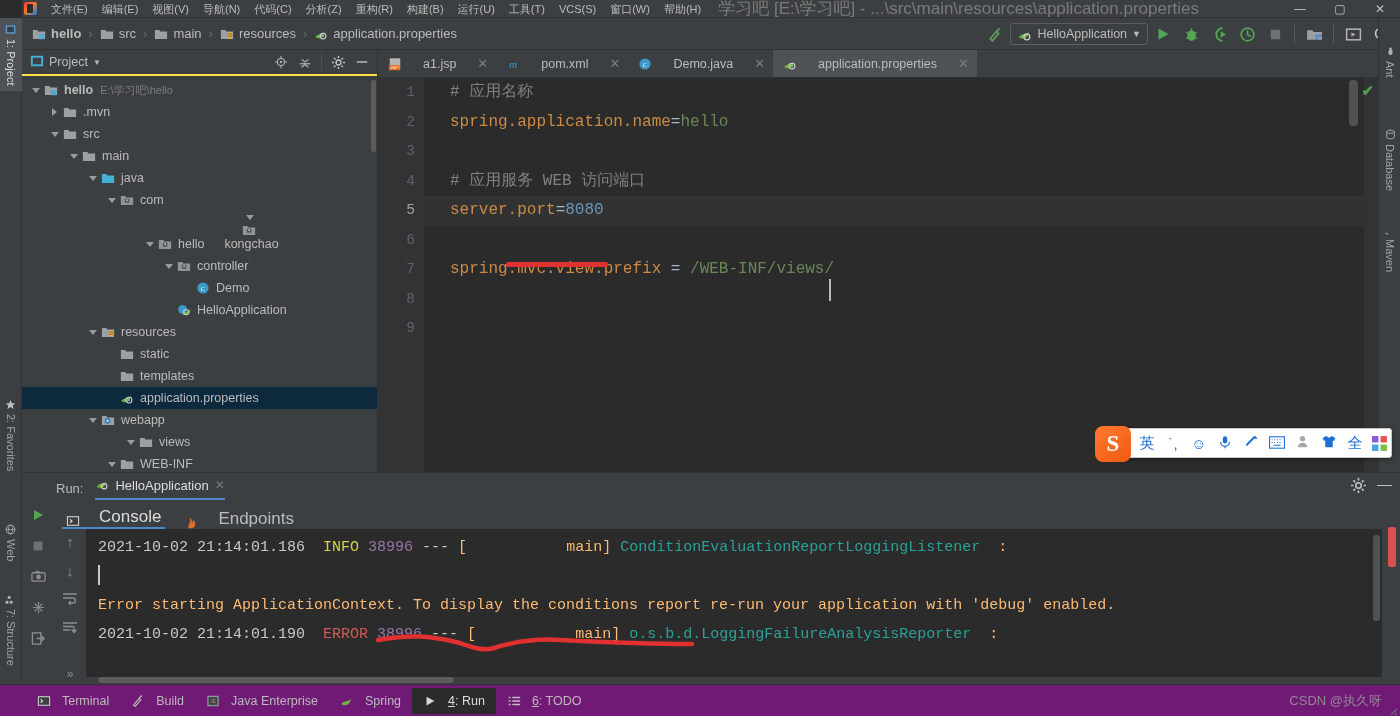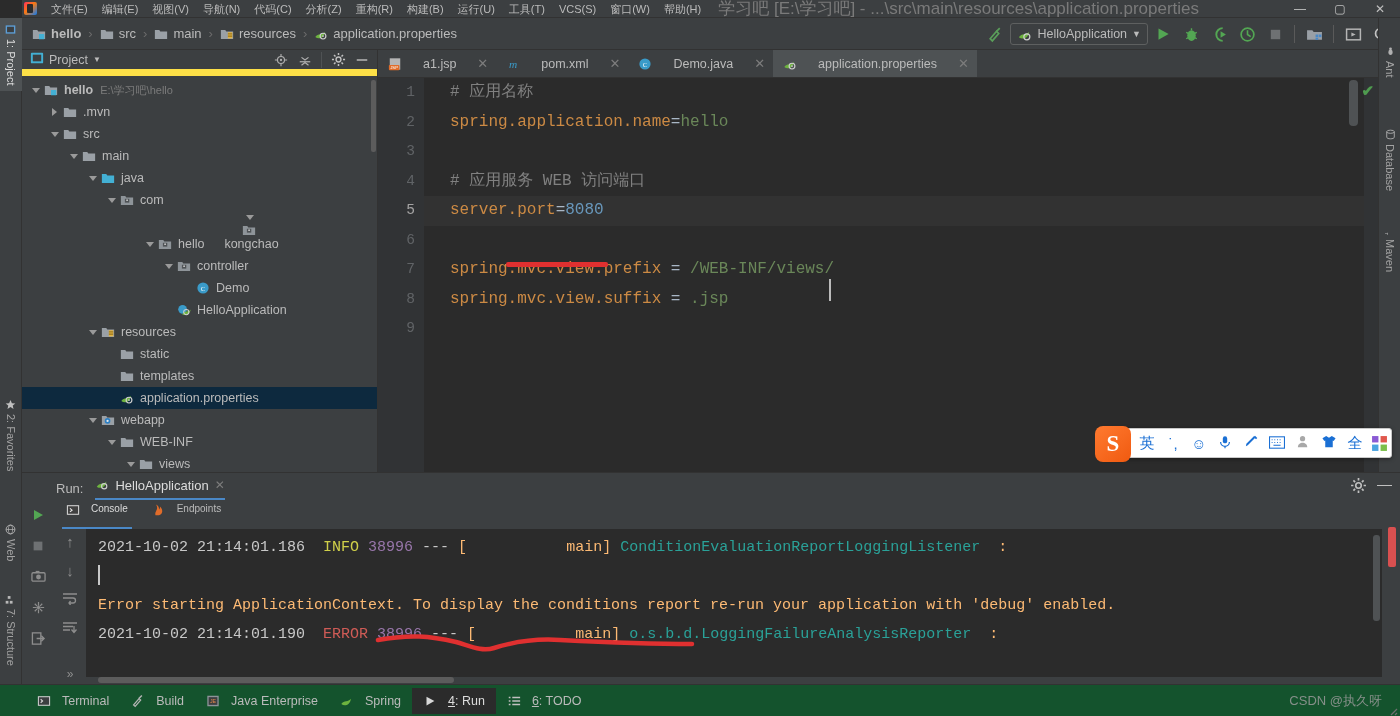--- a/index.html
+++ b/index.html
@@ -80,21 +80,21 @@
     display: flex; align-items: center; gap: 4px;
   }
 
   
   .projpanel {
     position: absolute; left: 22px; top: 50px; width: 356px; height: 422px;
     background: #3c3f41; border-right: 1px solid #323232;
   }
   .proj-header {
     height: 26px; display: flex; align-items: center; padding: 0 4px 0 8px;
-    border-bottom: 7px solid #fde047;
+    border-bottom: 2px solid #fde047;
   }
   .proj-title { color: #bbbbbb; font-size: 12.5px; display:flex; align-items:center; gap:5px; }
   .proj-hdr-btns { margin-left: auto; display: flex; align-items: center; gap: 2px; }
   .hdr-btn { width: 22px; height: 22px; display:flex;align-items:center;justify-content:center; }
   .vsep { width:1px; height:16px; background:#4f5254; margin:0 3px; }
 
   .tree { padding-top: 3px; font-size: 12.5px; color: #bbbbbb; position: relative; height: 395px; overflow: hidden; }
   .tnode { height: 22px; display: flex; align-items: center; white-space: nowrap; }
   .tnode.sel { background: #0d293e; }
   .arrow { width: 12px; height: 12px; flex: none; margin-right: 2px; position: relative; }
@@ -159,21 +159,21 @@
   .run-tab {
     display: flex; align-items: center; gap: 6px; margin-left: 12px;
     color: #dcdcdc; font-size: 13px; padding-bottom: 4px; border-bottom: 2px solid #4a88c7;
   }
   .run-head-btns { position: absolute; right: 8px; top: 4px; display: flex; gap: 10px; }
 
   .run-body { position: relative; height: 182px; display: flex; }
   .run-gutter1 { width: 32px; background:#3c3f41; display:flex; flex-direction:column; align-items:center; padding-top:4px; gap:12px; }
   .run-gutter2 { width: 32px; background:#3c3f41; display:flex; flex-direction:column; align-items:center; padding-top:30px; gap:12px; }
   .run-tabs-col { position:absolute; left:32px; top:0; width: 1320px; height:26px; display:flex; align-items:center; gap:16px; padding-left:8px; }
-  .ctab { display:flex; align-items:flex-start; gap:6px; color:#bbbbbb; font-size:10px; height:26px; padding:0 4px; }
+  .ctab { display:flex; align-items:flex-end; gap:14px; color:#bbbbbb; font-size:17px; height:26px; padding:0 4px; }
   .ctab.active { border-bottom: 2px solid #4a88c7; color:#dcdcdc; }
   .console {
     position:absolute; left:64px; top:26px; right:18px; bottom:8px;
     background:#2b2b2b; overflow:hidden; padding-top: 4px;
   }
   .logline { font-family:"Liberation Mono", monospace; font-size: 15px; height: 29px; line-height:29px; white-space: pre; padding-left: 12px; }
   .lg-ts { color:#c8c8c8; }
   .lg-pid { color:#9876aa; }
   .lg-dash { color:#c8c8c8; }
   .lg-cls { color:#2aa198; }
@@ -182,21 +182,21 @@
   .con-hscroll { position:absolute; left:76px; bottom:2px; width:356px; height:6px; background:#5c5c5c; border-radius:3px; }
   .con-vscroll { position:absolute; right:20px; top:32px; width:7px; height:86px; background:#4f5254; border-radius:3px; }
   .run-red-mark { position:absolute; right:4px; top:24px; width:8px; height:40px; background:#d85050; border-radius:2px; }
 
   
   .squiggle { position:absolute; pointer-events:none; }
 
   
   .statusbar {
     position: absolute; left: 0; bottom: 0; width: 1400px; height: 32px;
-    background: #14532d; border-top: 1px solid #323232; display: flex; align-items: center;
+    background: #701a75; border-top: 1px solid #323232; display: flex; align-items: center;
   }
   .sb-item { display:flex; align-items:center; gap:6px; color:#bbbbbb; font-size:12.5px; padding: 0 11px; height: 26px; }
   .sb-item.active { background:#2b2b2b; color:#dcdcdc; }
   .sb-item u { text-decoration: underline; }
   .watermark { position:absolute; right:18px; top:7px; color:#9a9a9a; font-size:13px; opacity:.85; }
   .sb-left-icons{ display:flex; align-items:center; margin-left: 26px; }
   .corner-resize { position:absolute; right:2px; bottom:2px; width:12px; height:12px; }
 </style>
 </head>
 <body>
@@ -582,33 +582,33 @@
         </div>
         <div class="tnode" style="padding-left: 65px;">
           <span class="arrow down"></span>
           <span class="ic"><svg width="14" height="14" viewBox="0 0 16 16">
               <path d="M1 3.4h5l1.2 1.6H15v8.6H1z" fill="#9aa0a6"></path>
               <circle cx="7.5" cy="9" r="3.2" fill="#2b7fc4"></circle>
               <circle cx="7.5" cy="9" r="1.3" fill="#e8e8e8"></circle>
             </svg></span>
           <span class="tlabel">webapp</span>
         </div>
+        <div class="tnode" style="padding-left: 103px;">
+          <span class="arrow down"></span>
+          <span class="ic"><svg width="14" height="14" viewBox="0 0 16 16">
+              <path d="M1 3.4h5l1.2 1.6H15v8.6H1z" fill="#9aa0a6"></path>
+            </svg></span>
+          <span class="tlabel">views</span>
+        </div>
         <div class="tnode" style="padding-left: 84px;">
           <span class="arrow down"></span>
           <span class="ic"><svg width="14" height="14" viewBox="0 0 16 16">
               <path d="M1 3.4h5l1.2 1.6H15v8.6H1z" fill="#9aa0a6"></path>
             </svg></span>
           <span class="tlabel">WEB-INF</span>
-        </div>
-        <div class="tnode" style="padding-left: 103px;">
-          <span class="arrow down"></span>
-          <span class="ic"><svg width="14" height="14" viewBox="0 0 16 16">
-              <path d="M1 3.4h5l1.2 1.6H15v8.6H1z" fill="#9aa0a6"></path>
-            </svg></span>
-          <span class="tlabel">views</span>
         </div>
       </div>
     <div class="proj-scroll"></div>
   </div>
 
   <div class="editor-area">
     <div class="tabbar" id="etabs">
         <div class="etab">
           <span class="ic"><svg width="14" height="14" viewBox="0 0 16 16">
               <rect x="2" y="1.5" width="12" height="13" fill="#b5b5b5"></rect>
@@ -656,21 +656,20 @@
           <div class="gline">9</div>
         </div>
       <div class="codelines" id="codelines">
           <div class="cline"><span class="c-comment"># 应用名称</span></div>
           <div class="cline"><span class="c-key">spring.application.name</span><span class="c-sep">=</span><span class="c-val">hello</span></div>
           <div class="cline"></div>
           <div class="cline"><span class="c-comment"># 应用服务 WEB 访问端口</span></div>
           <div class="cline hl"><span class="c-key">server.port</span><span class="c-sep">=</span><span class="c-num">8080</span></div>
           <div class="cline"></div>
           <div class="cline"><span class="c-key">spring.mvc.view.prefix</span><span class="c-sep"> = </span><span class="c-val">/WEB-INF/views/</span></div>
-          <div class="cline"><span class="c-key">spring.mvc.view.suffix</span><span class="c-sep"> = </span><span class="c-val">.jsp</span></div>
           <div class="cline"></div>
         </div>
       <div class="caret"></div>
       <div class="red-underline" style="left:128px;top:184px;width:102px;height:5px;"></div>
       <div class="ed-right-rail"></div>
       <div class="ed-scroll-v"></div>
       <div class="check-ok">✔</div>
     </div>
   </div>
 

